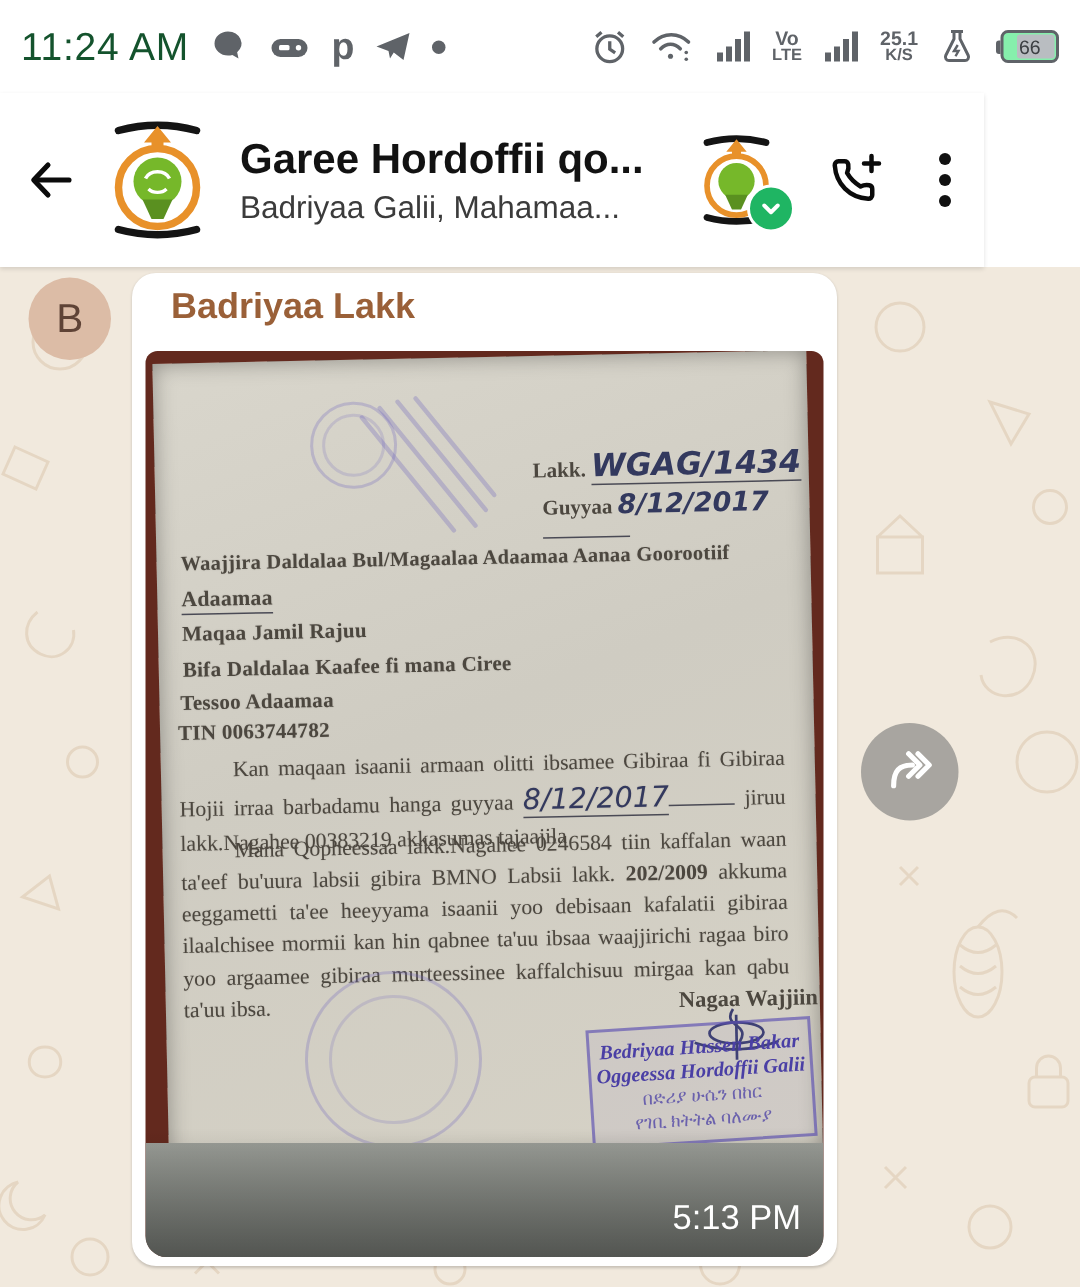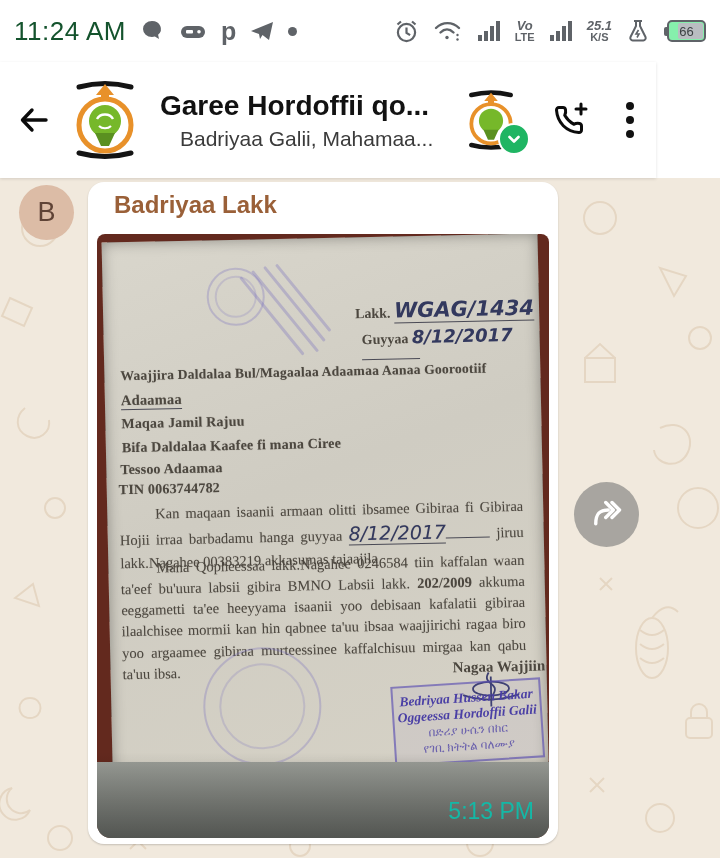--- a/index.html
+++ b/index.html
@@ -9,36 +9,36 @@
 
   
   .statusbar { position:absolute; top:0; left:0; width:720px; height:62px; background:#fff;
     display:flex; align-items:center; justify-content:space-between; padding:0 14px; }
   .sb-left, .sb-right { display:flex; align-items:center; gap:13px; color:#606468; }
   .sb-time { font-size:26px; color:#14532d; letter-spacing:.5px; }
   .sb-icon { display:inline-flex; align-items:center; }
   .sb-p { font-size:25px; font-weight:bold; color:#5f6368; line-height:1; }
   .sb-dot { width:9px; height:9px; border-radius:50%; background:#5f6368; }
   .stacked { display:flex; flex-direction:column; align-items:center; line-height:1; color:#5f6368; }
-  .stacked .top { font-size:13px; font-weight:bold;font-style:italic; }
+  .stacked .top { font-size:13px; font-weight:bold; }
   .stacked .bot { font-size:11px; font-weight:bold; }
   .battery { position:relative; width:42px; height:22px; display:flex; align-items:center; }
   .battery .nub { width:3px; height:9px; background:#5f6368; border-radius:2px 0 0 2px; }
   .battery .body { flex:1; height:22px; border:2px solid #5f6368; border-radius:5px; display:flex; align-items:center; justify-content:center; background:#86efac; position:relative; overflow:hidden; }
   .battery .fill { position:absolute; right:1px; top:1px; bottom:1px; width:72%; background:#b9bdc1; border-radius:2px; }
   .battery .pct { position:relative; font-size:13px; color:#3c4043; z-index:1; }
 
   
   .chatheader { position:absolute; top:62px; left:0; width:656px; height:116px; background:#fff;
     display:flex; align-items:center; box-shadow:0 1px 3px rgba(0,0,0,.12); z-index:5; }
   .back-btn { width:56px; height:56px; margin-left:6px; display:flex; align-items:center; justify-content:center; }
   .grp-avatar { position:relative; width:82px; height:82px; margin-left:2px; flex:0 0 auto; }
   .titles { margin-left:14px; flex:1; min-width:0; }
   .chat-title { font-size:28px; font-weight:bold; color:#121212; white-space:nowrap; overflow:hidden; }
-  .chat-subtitle { font-size:21px; color:#3b3b3b; margin-top:5px; white-space:nowrap; overflow:hidden;margin-left:20px; }
+  .chat-subtitle { font-size:21px; color:#3b3b3b; margin-top:5px; white-space:nowrap; overflow:hidden; }
   .hdr-right { display:flex; align-items:center; gap:26px; margin-right:16px; }
   .mini-avatar { position:relative; width:62px; height:62px; }
   .mini-badge { position:absolute; right:-8px; bottom:-4px; width:32px; height:32px; border-radius:50%;
     background:#1fb563; border:2px solid #fff; display:flex; align-items:center; justify-content:center; }
   .menu-dots { display:flex; flex-direction:column; gap:6px; padding:6px; }
   .menu-dots i { width:8px; height:8px; border-radius:50%; background:#111; }
 
   
   .chatarea { position:absolute; top:178px; left:0; width:720px; height:680px; background:#f1e9dd; }
   .doodles { position:absolute; inset:0; opacity:.55; }
@@ -71,21 +71,21 @@
     border:2.5px solid rgba(92,80,178,.65); transform:rotate(-2.5deg);
     display:flex; flex-direction:column; align-items:center; justify-content:center;
     color:#4a3fa5; text-align:center; background:rgba(120,108,200,.06); }
   .stamp-rect .s1 { font-size:13.5px; font-weight:bold; font-style:italic; line-height:1.25; }
   .stamp-rect .s2 { font-size:12px; opacity:.75; line-height:1.3; }
   .stamp-circle { position:absolute; border-radius:50%; border:2px solid rgba(110,100,190,.28); }
   .stamp-circle.inner { border-color:rgba(110,100,190,.2); }
   .streak { position:absolute; background:rgba(110,100,190,.3); border-radius:2px; }
   .ts-overlay { position:absolute; left:0; bottom:0; width:100%; height:86px;
     background:linear-gradient(180deg, rgba(0,0,0,0), rgba(0,0,0,.35)); }
-  .photo-time { position:absolute; right:15px; bottom:13px; color:#14b8a6; font-size:23px;
+  .photo-time { position:absolute; right:15px; bottom:13px; color:#ffffff; font-size:23px;
     font-family:"Liberation Sans", sans-serif; }
 
   
   .fwd-btn { position:absolute; left:574px; top:304px; width:65px; height:65px; border-radius:50%;
     background:rgba(148,146,142,.78); display:flex; align-items:center; justify-content:center; }
 </style>
 </head>
 <body>
 
 <div class="screen">

